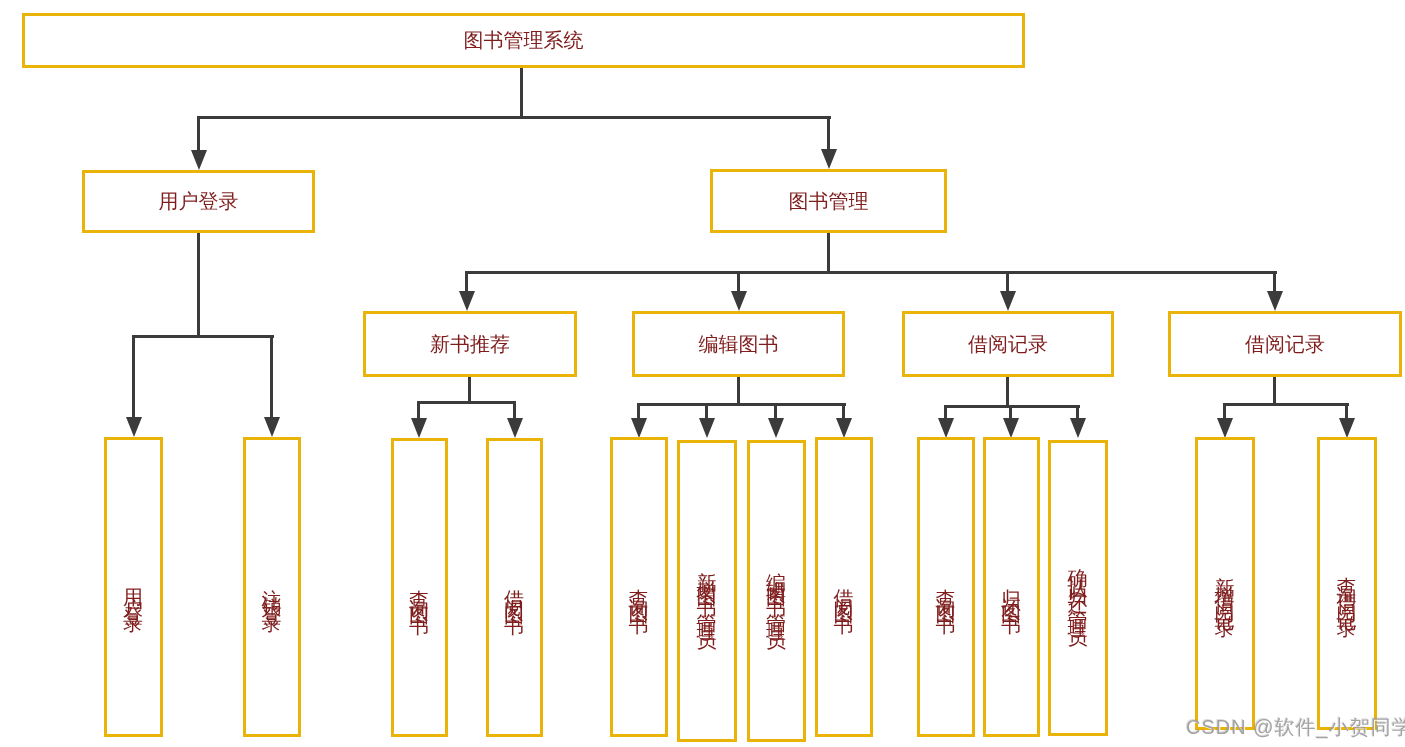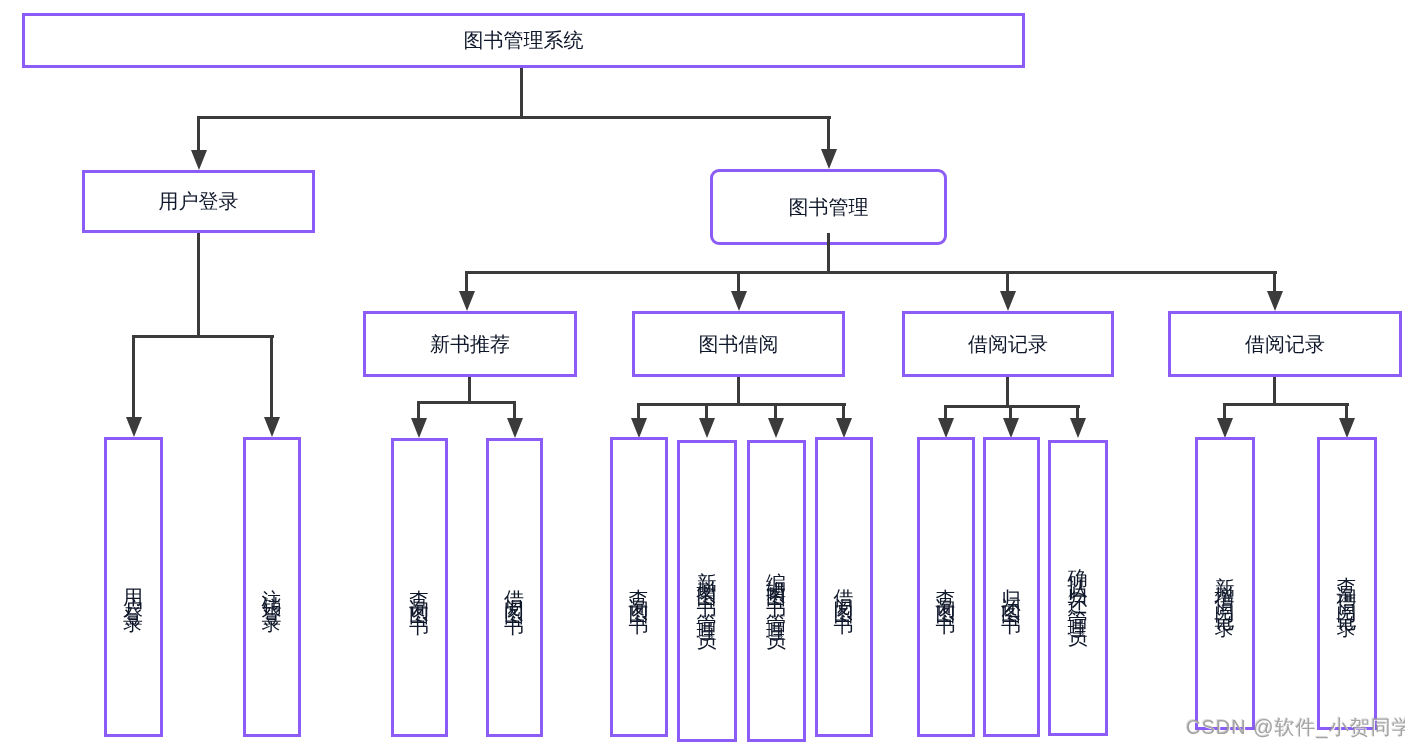--- a/index.html
+++ b/index.html
@@ -6,27 +6,27 @@
   html,body { background:#ffffff; }
   #stage {
     position:relative;
     width:1405px; height:747px;
     background:#ffffff;
     font-family:"Liberation Sans","DejaVu Sans",sans-serif;
     overflow:hidden;
   }
   .box {
     position:absolute;
-    border:3px solid #8b5cf6;
+    border:3px solid #eab308;
     background:#ffffff;
     display:flex;
     align-items:center;
     justify-content:center;
     font-size:20px;
-    color:#0f172a;
+    color:#7f1d1d;
     text-align:center;
   }
   .vbox {
     writing-mode:vertical-rl;
     letter-spacing:0.42em;
     line-height:1;
     padding-top:6px;
   }
   .hline, .vline {
     position:absolute;
@@ -63,21 +63,21 @@
   <div class="vline" style="left:520px;top:68px;height:50px;"></div>
   <div class="hline" style="left:198px;top:116px;width:633px;"></div>
   <div class="vline" style="left:197px;top:116px;height:36px;"></div>
   <div class="arrow" style="left:191px;top:150px;"></div>
   <div class="vline" style="left:827px;top:116px;height:35px;"></div>
   <div class="arrow" style="left:821px;top:149px;"></div>
 
   <div class="box" style="left:82px;top:170px;width:233px;height:63px;">
     <span>用户登录</span>
   </div>
-  <div class="box" style="left:710px;top:169px;width:237px;height:76px;border-radius:9px;">
+  <div class="box" style="left:710px;top:169px;width:237px;height:64px;">
     <span>图书管理</span>
   </div>
 
   <div class="vline" style="left:197px;top:233px;height:105px;"></div>
   <div class="hline" style="left:132px;top:335px;width:142px;"></div>
   <div class="vline" style="left:132px;top:335px;height:84px;"></div>
   <div class="arrow" style="left:126px;top:417px;"></div>
   <div class="vline" style="left:270px;top:335px;height:84px;"></div>
   <div class="arrow" style="left:264px;top:417px;"></div>
 
@@ -89,21 +89,21 @@
   <div class="arrow" style="left:731px;top:291px;"></div>
   <div class="vline" style="left:1006px;top:271px;height:22px;"></div>
   <div class="arrow" style="left:1000px;top:291px;"></div>
   <div class="vline" style="left:1273px;top:271px;height:22px;"></div>
   <div class="arrow" style="left:1267px;top:291px;"></div>
 
   <div class="box" style="left:363px;top:311px;width:214px;height:66px;">
     <span>新书推荐</span>
   </div>
   <div class="box" style="left:632px;top:311px;width:213px;height:66px;">
-    <span>图书借阅</span>
+    <span>编辑图书</span>
   </div>
   <div class="box" style="left:902px;top:311px;width:212px;height:66px;">
     <span>借阅记录</span>
   </div>
   <div class="box" style="left:1168px;top:311px;width:234px;height:66px;">
     <span>借阅记录</span>
   </div>
 
   <div class="vline" style="left:468px;top:377px;height:27px;"></div>
   <div class="hline" style="left:417px;top:401px;width:99px;"></div>

